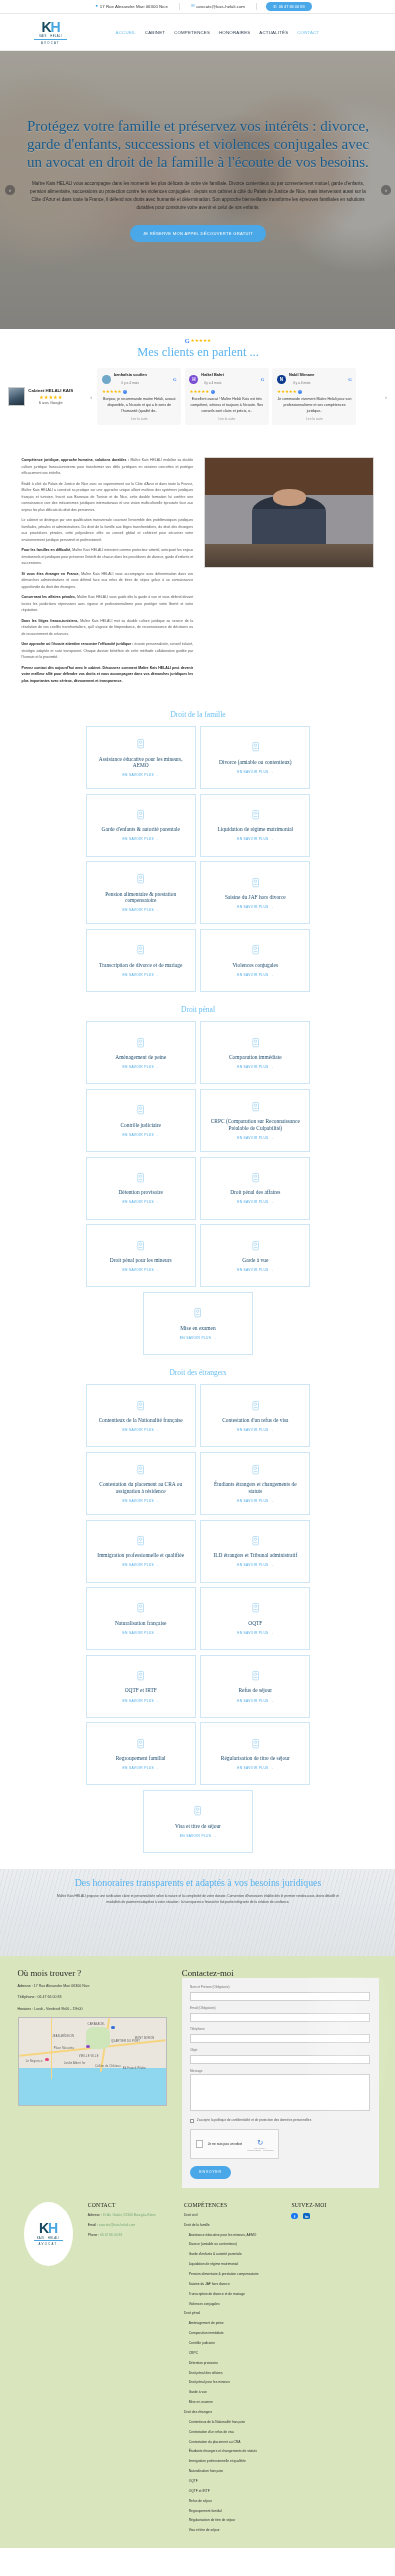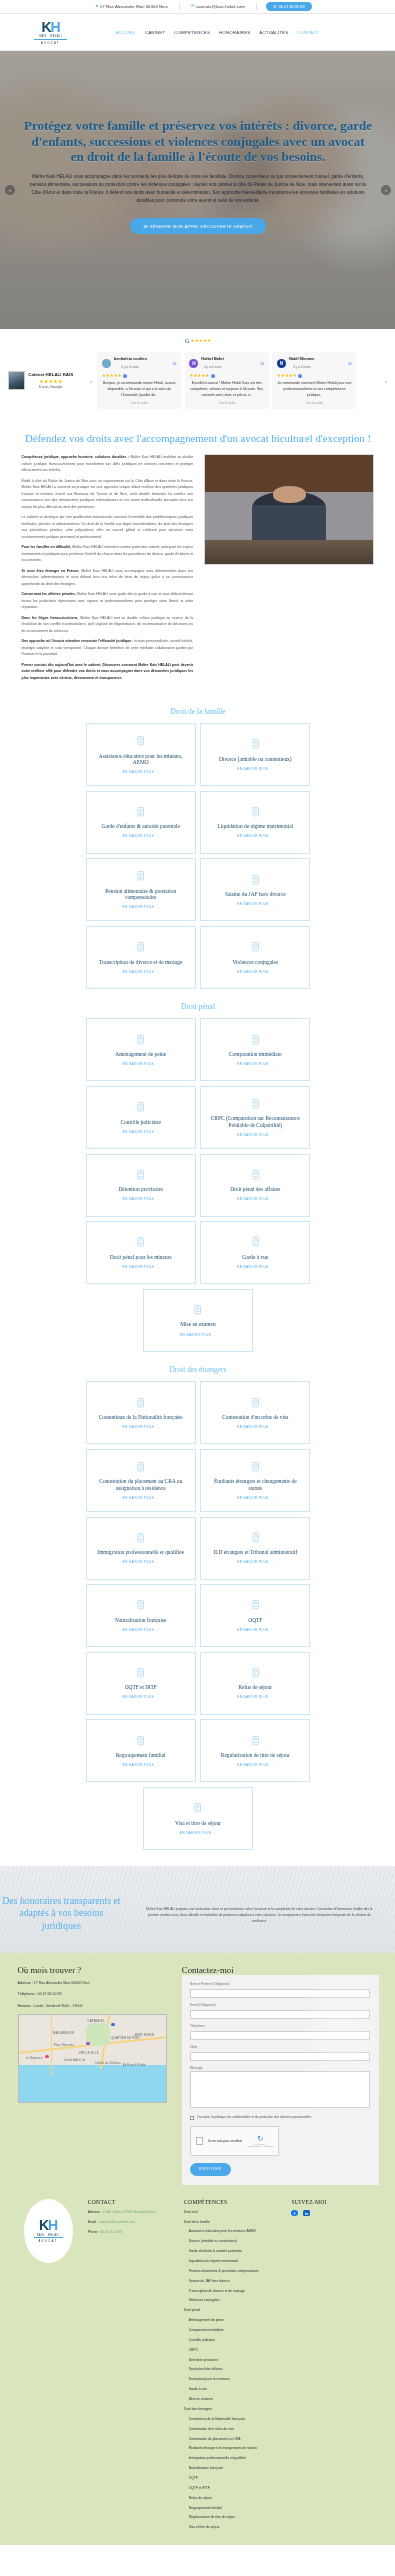--- a/index.html
+++ b/index.html
@@ -97,23 +97,23 @@
   }
   .hero-overlay { position: absolute; inset: 0; background: rgba(120,122,120,.55); }
   .hero-inner {
     position: relative;
     padding: 67px 24px 0;
     text-align: center;
   }
   .hero-title {
     font-family: "Liberation Serif", serif;
     color: #1b5b8a;
-    font-size: 13px;
+    font-size: 15px;
     line-height: 1.18;
-    font-weight: bold;
+    font-weight: normal;
     text-shadow: 0 0.5px 1px rgba(255,255,255,.25);
   }
   .hero-text {
     margin-top: 8.2px;
     color: #2b2b2b;
     font-size: 4.6px;
     line-height: 1.75;
     max-width: 340px;
     margin-left: auto; margin-right: auto;
   }
@@ -295,21 +295,21 @@
   }
 
   
   .hono {
     position: relative;
     height: 87px;
     margin-top: 11.3px;
     background: linear-gradient(180deg,#f7f7f7,#ececec);
     overflow: hidden;
     display: flex;
-    flex-direction: row;
+    flex-direction: column;
     align-items: center;
     justify-content: flex-start;
     padding-top: 7.2px;
   }
   .hono-bg {
     position: absolute; inset: 0;
     background:
       repeating-linear-gradient(105deg, rgba(210,215,220,.55) 0 1px, transparent 1px 4.1px),
       linear-gradient(180deg,#e9ecef,#dfe3e6);
     opacity: .85;
@@ -489,20 +489,21 @@
       <p class="hero-text">Maître Kais HELALI vous accompagne dans les moments les plus délicats de votre vie familiale. Divorce contentieux ou par consentement mutuel, garde d'enfants, pension alimentaire, successions ou protection contre les violences conjugales : depuis son cabinet à côté du Palais de Justice de Nice, mais intervenant aussi sur la Côte d'Azur et dans toute la France, il défend vos droits avec humanité et détermination. Son approche bienveillante transforme les épreuves familiales en solutions durables pour construire votre avenir et celui de vos enfants.</p>
       <button class="hero-cta">JE RÉSERVE MON APPEL DÉCOUVERTE GRATUIT</button>
     </div>
   </div>
 
   <div class="reviews">
     <div class="g-rating">
       <span class="g-letter">G</span>
       <span class="stars">★★★★★</span>
     </div>
+    <h2 class="reviews-title">Mes clients en parlent ...</h2>
     <div class="reviews-row">
       <div class="reviews-brand">
         <div class="brand-thumb"></div>
         <div>
           <div class="brand-name">Cabinet HELALI KAIS</div>
           <div class="brand-stars">★★★★★</div>
           <div class="brand-count">6 avis Google</div>
         </div>
       </div>
       <div class="car-arrow">‹</div>
@@ -536,21 +537,20 @@
             <div class="rev-stars">★★★★★<span class="verified">✓</span></div>
             <div class="rev-body">Je commande vivement Maitre Helali pour son professionnalisme et ses compétences juridique..</div>
             <div class="rev-more">Lire la suite</div>
           </div>
         </div>
       <div class="car-arrow">›</div>
     </div>
   </div>
 
   <div class="about">
-    <h2 class="about-title">Défendez vos droits avec l'accompagnement d'un avocat biculturel d'exception !</h2>
     <div class="about-row">
       <div class="about-col" id="about-text">
           <p><b>Compétence juridique, approche humaine, solutions durables :</b> Maître Kais HELALI mobilise sa double culture juridique franco-tunisienne pour transformer vos défis juridiques en victoires concrètes et protéger efficacement vos intérêts.</p>
           <p>Établi à côté du Palais de Justice de Nice avec un rayonnement sur la Côte d'Azur et dans toute la France, Maître Kais HELALI a construit sa pratique sur une approche unique alliant maîtrise des systèmes juridiques français et tunisien. Inscrit aux Barreaux de Tunisie et de Nice, cette double formation lui confère une connaissance rare des mécanismes juridiques internationaux et une vision multiculturelle éprouvée face aux enjeux les plus délicats du droit des personnes.</p>
           <p>Le cabinet se distingue par une qualification transversale couvrant l'ensemble des problématiques juridiques familiales, pénales et administratives. Du droit de la famille aux litiges transfrontaliers, du droit des étrangers aux procédures pénales, cette polyvalence offre un conseil global et cohérent pour sécuriser votre environnement juridique personnel et professionnel.</p>
           <p><b>Pour les familles en difficulté,</b> Maître Kais HELALI intervient comme protecteur attentif, anticipant les enjeux émotionnels et juridiques pour préserver l'intérêt de chacun dans les procédures de divorce, garde d'enfants et successions.</p>
           <p><b>Si vous êtes étranger en France,</b> Maître Kais HELALI vous accompagne avec détermination dans vos démarches administratives et vous défend face aux refus de titres de séjour grâce à sa connaissance approfondie du droit des étrangers.</p>
           <p><b>Concernant les affaires pénales,</b> Maître Kais HELALI vous guide dès la garde à vue et vous défend devant toutes les juridictions répressives avec rigueur et professionnalisme pour protéger votre liberté et votre réputation.</p>
           <p><b>Dans les litiges franco-tunisiens,</b> Maître Kais HELALI met sa double culture juridique au service de la résolution de vos conflits transfrontaliers, qu'il s'agisse de litispendance, de reconnaissance de décisions ou de recouvrement de créances.</p>
           <p><b>Une approche où l'écoute attentive rencontre l'efficacité juridique :</b> écoute personnalisée, conseil éclairé, stratégie adaptée et suivi transparent. Chaque dossier bénéficie de cette méthode collaborative guidée par l'humain et la proximité.</p>

